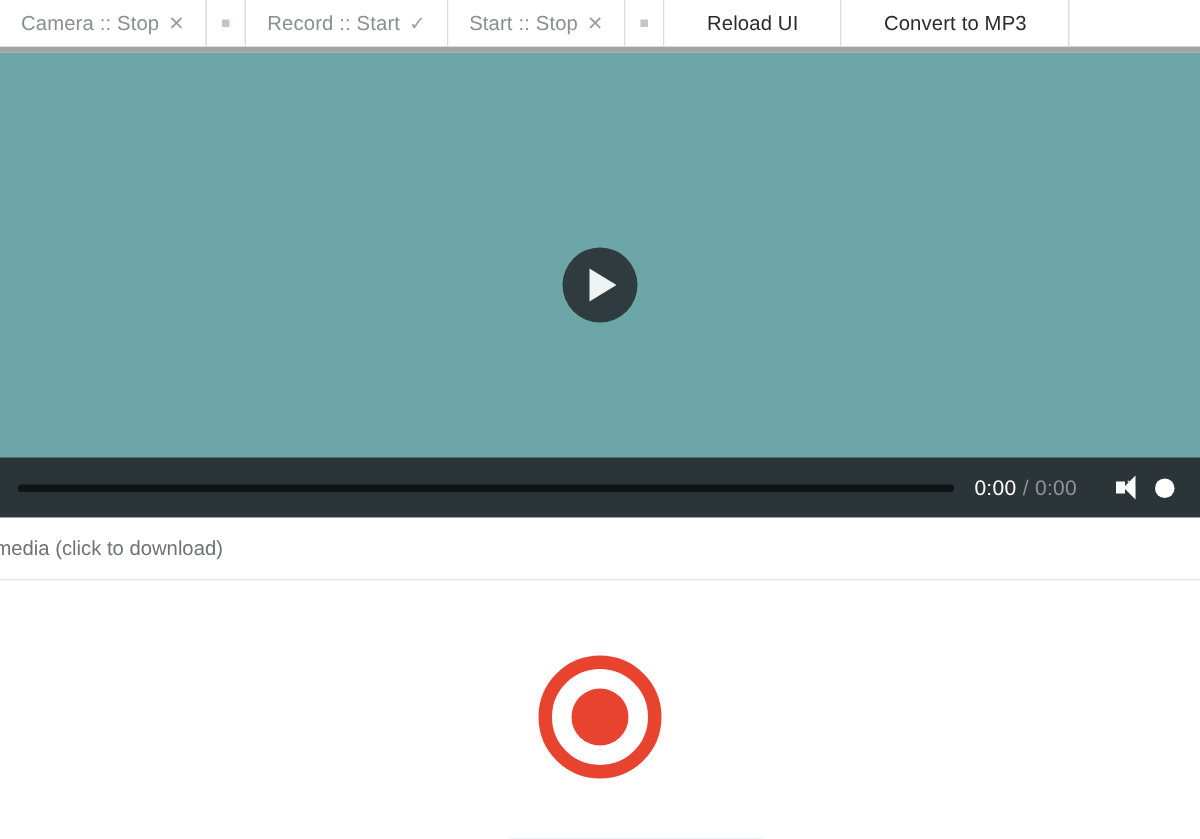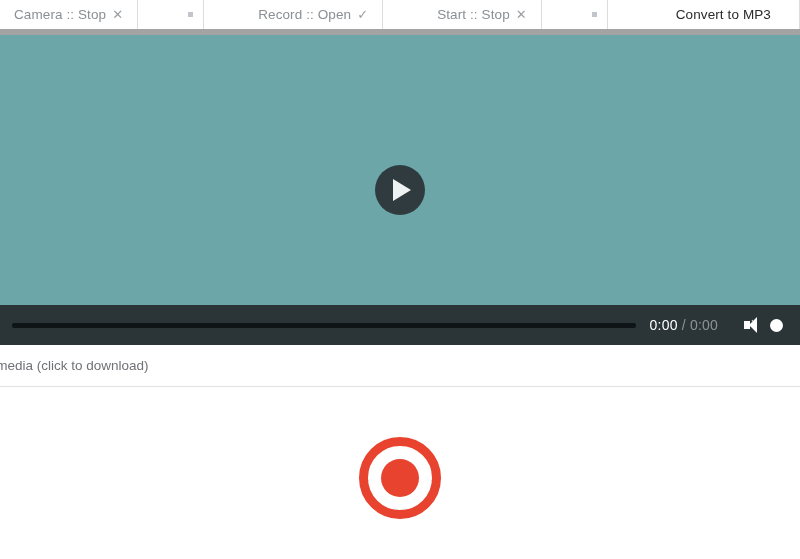--- a/index.html
+++ b/index.html
@@ -11,23 +11,22 @@
     overflow:hidden;
   }
 
   
   .toolbar {
     display:flex;
     align-items:stretch;
     height:35px;
     width:100%;
     background:#ffffff;
-    border-bottom:6px solid #a3a3a3;
+    border-bottom:4px solid #a3a3a3;
     overflow:hidden;
-    justify-content:space-between;
   }
   .tb-btn {
     display:flex;
     align-items:center;
     justify-content:center;
     height:100%;
     padding:0 14px;
     font-size:13.5px;
     white-space:nowrap;
     border-right:1px solid #dcdcdc;
@@ -201,33 +200,36 @@
   <div class="tb-btn">
     <span>Camera :: Stop</span>
     <span class="gl">✕</span>
   </div>
 
   <div class="tb-btn dot">
     <span class="sq"></span>
   </div>
 
   <div class="tb-btn">
-    <span>Record :: Open</span>
+    <span>Record :: Start</span>
     <span class="gl">✓</span>
   </div>
 
   <div class="tb-btn">
     <span>Start :: Stop</span>
     <span class="gl">✕</span>
   </div>
 
   <div class="tb-btn dot">
     <span class="sq"></span>
   </div>
 
+  <div class="tb-btn strong wide">
+    <span>Reload UI</span>
+  </div>
 
 
   <div class="tb-btn strong wide">
     <span>Convert to MP3</span>
   </div>
 
 </div>
 
 <div class="player">
 

